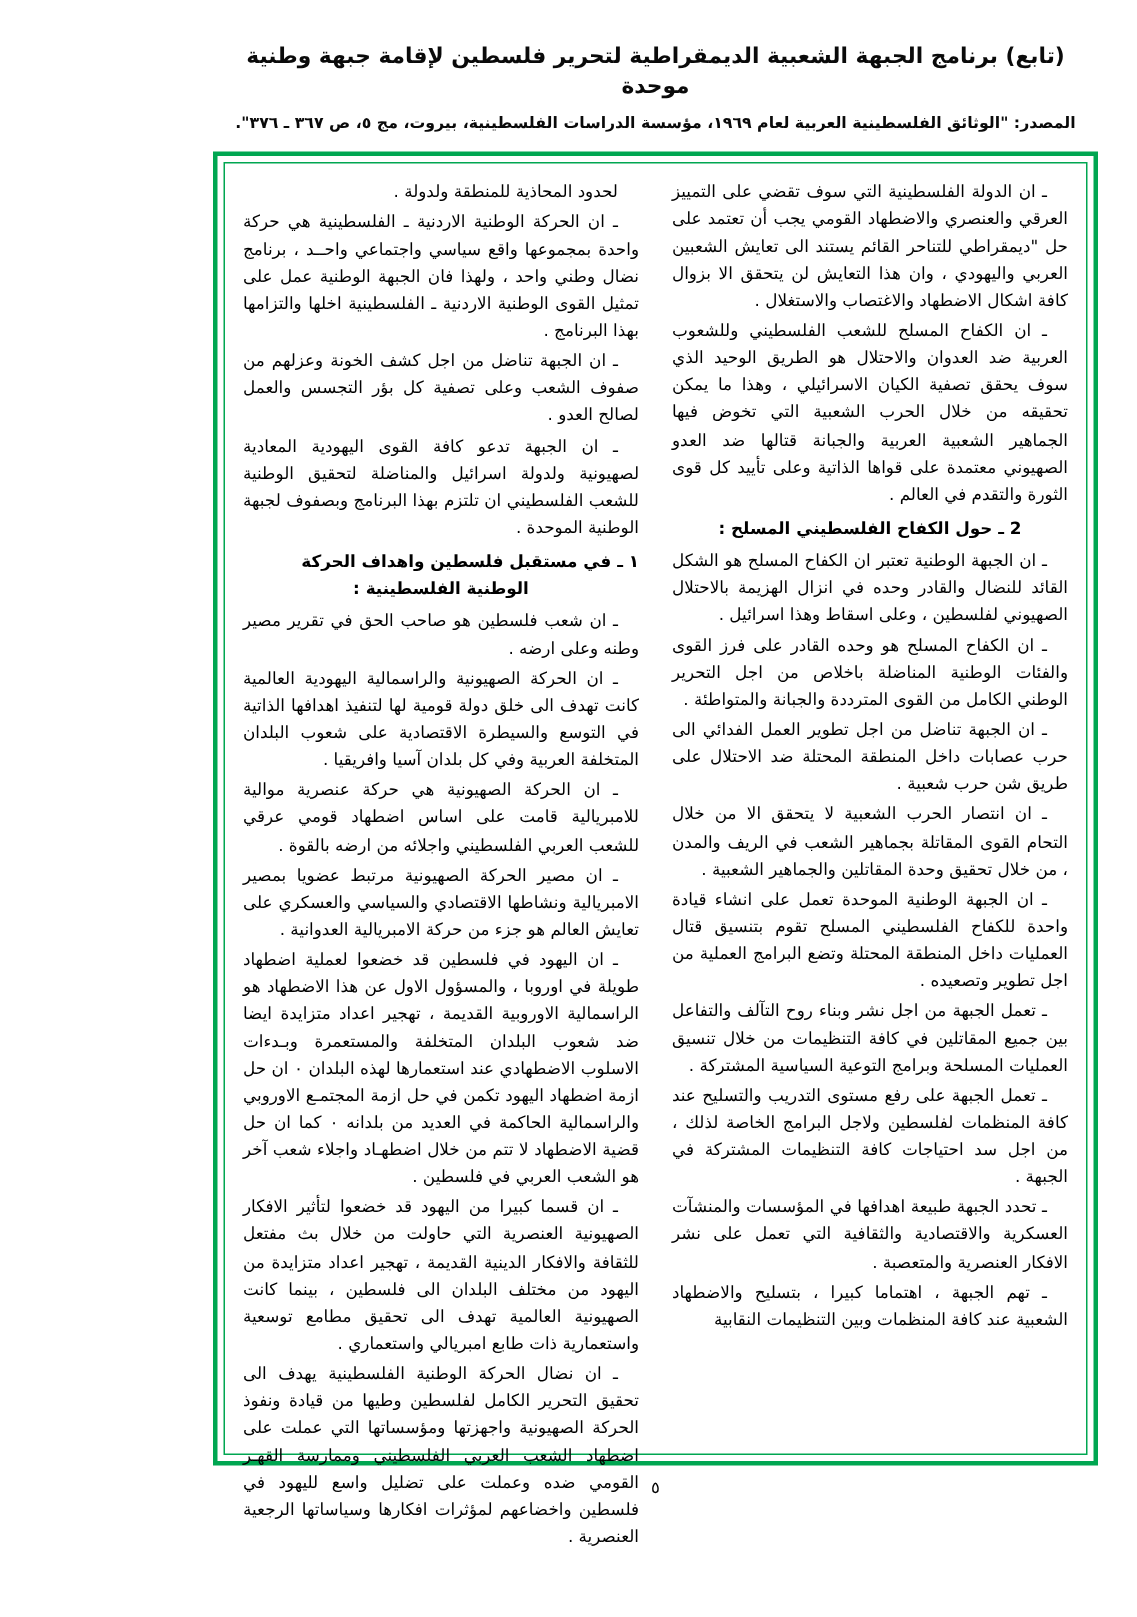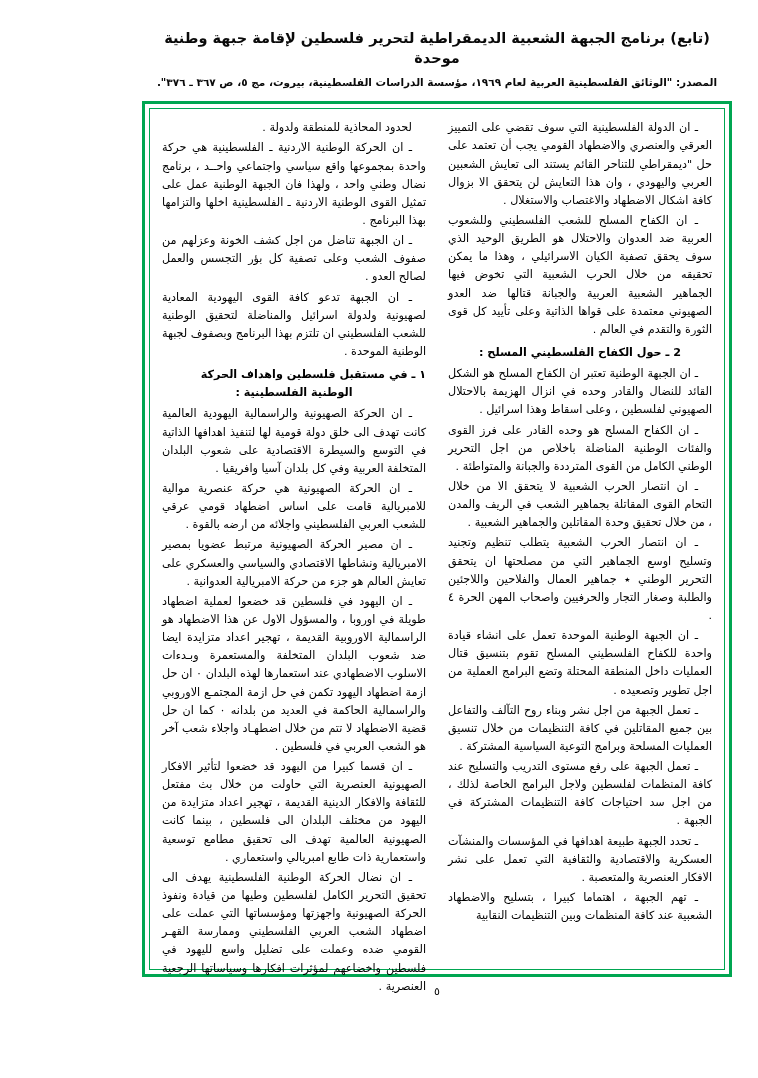--- a/index.html
+++ b/index.html
@@ -97,34 +97,35 @@
   <div class="doc-source">المصدر: "الوثائق الفلسطينية العربية لعام ١٩٦٩، مؤسسة الدراسات الفلسطينية، بيروت، مج ٥، ص ٣٦٧ ـ ٣٧٦".</div>
 
   <div class="frame">
     <div class="frame-inner">
       <div class="col col-right">
           <p class="para">ـ ان الدولة الفلسطينية التي سوف تقضي على التمييز العرقي والعنصري والاضطهاد القومي يجب أن تعتمد على حل "ديمقراطي للتناحر القائم يستند الى تعايش الشعبين العربي واليهودي ، وان هذا التعايش لن يتحقق الا بزوال كافة اشكال الاضطهاد والاغتصاب والاستغلال .</p>
           <p class="para">ـ ان الكفاح المسلح للشعب الفلسطيني وللشعوب العربية ضد العدوان والاحتلال هو الطريق الوحيد الذي سوف يحقق تصفية الكيان الاسرائيلي ، وهذا ما يمكن تحقيقه من خلال الحرب الشعبية التي تخوض فيها الجماهير الشعبية العربية والجبانة قتالها ضد العدو الصهيوني معتمدة على قواها الذاتية وعلى تأييد كل قوى الثورة والتقدم في العالم .</p>
           <p class="para head">2 ـ حول الكفاح الفلسطيني المسلح :</p>
           <p class="para">ـ ان الجبهة الوطنية تعتبر ان الكفاح المسلح هو الشكل القائد للنضال والقادر وحده في انزال الهزيمة بالاحتلال الصهيوني لفلسطين ، وعلى اسقاط وهذا اسرائيل .</p>
           <p class="para">ـ ان الكفاح المسلح هو وحده القادر على فرز القوى والفئات الوطنية المناضلة باخلاص من اجل التحرير الوطني الكامل من القوى المترددة والجبانة والمتواطئة .</p>
+          <p class="para">ـ ان الجبهة تناضل من اجل تطوير العمل الفدائي الى حرب عصابات داخل المنطقة المحتلة ضد الاحتلال على طريق شن حرب شعبية .</p>
           <p class="para">ـ ان انتصار الحرب الشعبية لا يتحقق الا من خلال التحام القوى المقاتلة بجماهير الشعب في الريف والمدن ، من خلال تحقيق وحدة المقاتلين والجماهير الشعبية .</p>
-          <p class="para">ـ ان انتصار الحرب الشعبية يتطلب تنظيم وتجنيد وتسليح اوسع الجماهير التي من مصلحتها ان يتحقق التحرير الوطني ٭ جماهير العمال والفلاحين واللاجئين والطلبة وصغار التجار والحرفيين واصحاب المهن الحرة ٤ .</p>
           <p class="para">ـ ان الجبهة الوطنية الموحدة تعمل على انشاء قيادة واحدة للكفاح الفلسطيني المسلح تقوم بتنسيق قتال العمليات داخل المنطقة المحتلة وتضع البرامج العملية من اجل تطوير وتصعيده .</p>
           <p class="para">ـ تعمل الجبهة من اجل نشر وبناء روح التآلف والتفاعل بين جميع المقاتلين في كافة التنظيمات من خلال تنسيق العمليات المسلحة وبرامج التوعية السياسية المشتركة .</p>
           <p class="para">ـ تعمل الجبهة على رفع مستوى التدريب والتسليح عند كافة المنظمات لفلسطين ولاجل البرامج الخاصة لذلك ، من اجل سد احتياجات كافة التنظيمات المشتركة في الجبهة .</p>
           <p class="para">ـ تحدد الجبهة طبيعة اهدافها في المؤسسات والمنشآت العسكرية والاقتصادية والثقافية التي تعمل على نشر الافكار العنصرية والمتعصبة .</p>
           <p class="para">ـ تهم الجبهة ، اهتماما كبيرا ، بتسليح والاضطهاد الشعبية عند كافة المنظمات وبين التنظيمات النقابية</p>
         </div>
       <div class="col col-left">
           <p class="para">لحدود المحاذية للمنطقة ولدولة .</p>
           <p class="para">ـ ان الحركة الوطنية الاردنية ـ الفلسطينية هي حركة واحدة بمجموعها واقع سياسي واجتماعي واحــد ، برنامج نضال وطني واحد ، ولهذا فان الجبهة الوطنية عمل على تمثيل القوى الوطنية الاردنية ـ الفلسطينية اخلها والتزامها بهذا البرنامج .</p>
           <p class="para">ـ ان الجبهة تناضل من اجل كشف الخونة وعزلهم من صفوف الشعب وعلى تصفية كل بؤر التجسس والعمل لصالح العدو .</p>
           <p class="para">ـ ان الجبهة تدعو كافة القوى اليهودية المعادية لصهيونية ولدولة اسرائيل والمناضلة لتحقيق الوطنية للشعب الفلسطيني ان تلتزم بهذا البرنامج وبصفوف لجبهة الوطنية الموحدة .</p>
           <p class="para head">١ ـ في مستقبل فلسطين واهداف الحركة الوطنية الفلسطينية :</p>
+          <p class="para">ـ ان شعب فلسطين هو صاحب الحق في تقرير مصير وطنه وعلى ارضه .</p>
           <p class="para">ـ ان الحركة الصهيونية والراسمالية اليهودية العالمية كانت تهدف الى خلق دولة قومية لها لتنفيذ اهدافها الذاتية في التوسع والسيطرة الاقتصادية على شعوب البلدان المتخلفة العربية وفي كل بلدان آسيا وافريقيا .</p>
           <p class="para">ـ ان الحركة الصهيونية هي حركة عنصرية موالية للامبريالية قامت على اساس اضطهاد قومي عرقي للشعب العربي الفلسطيني واجلائه من ارضه بالقوة .</p>
           <p class="para">ـ ان مصير الحركة الصهيونية مرتبط عضويا بمصير الامبريالية ونشاطها الاقتصادي والسياسي والعسكري على تعايش العالم هو جزء من حركة الامبريالية العدوانية .</p>
           <p class="para">ـ ان اليهود في فلسطين قد خضعوا لعملية اضطهاد طويلة في اوروبا ، والمسؤول الاول عن هذا الاضطهاد هو الراسمالية الاوروبية القديمة ، تهجير اعداد متزايدة ايضا ضد شعوب البلدان المتخلفة والمستعمرة وبـدءات الاسلوب الاضطهادي عند استعمارها لهذه البلدان ٠ ان حل ازمة اضطهاد اليهود تكمن في حل ازمة المجتمـع الاوروبي والراسمالية الحاكمة في العديد من بلدانه ٠ كما ان حل قضية الاضطهاد لا تتم من خلال اضطهـاد واجلاء شعب آخر هو الشعب العربي في فلسطين .</p>
           <p class="para">ـ ان قسما كبيرا من اليهود قد خضعوا لتأثير الافكار الصهيونية العنصرية التي حاولت من خلال بث مفتعل للثقافة والافكار الدينية القديمة ، تهجير اعداد متزايدة من اليهود من مختلف البلدان الى فلسطين ، بينما كانت الصهيونية العالمية تهدف الى تحقيق مطامع توسعية واستعمارية ذات طابع امبريالي واستعماري .</p>
           <p class="para">ـ ان نضال الحركة الوطنية الفلسطينية يهدف الى تحقيق التحرير الكامل لفلسطين وطيها من قيادة ونفوذ الحركة الصهيونية واجهزتها ومؤسساتها التي عملت على اضطهاد الشعب العربي الفلسطيني وممارسة القهـر القومي ضده وعملت على تضليل واسع لليهود في فلسطين واخضاعهم لمؤثرات افكارها وسياساتها الرجعية العنصرية .</p>
         </div>
     </div>
   </div>
 

